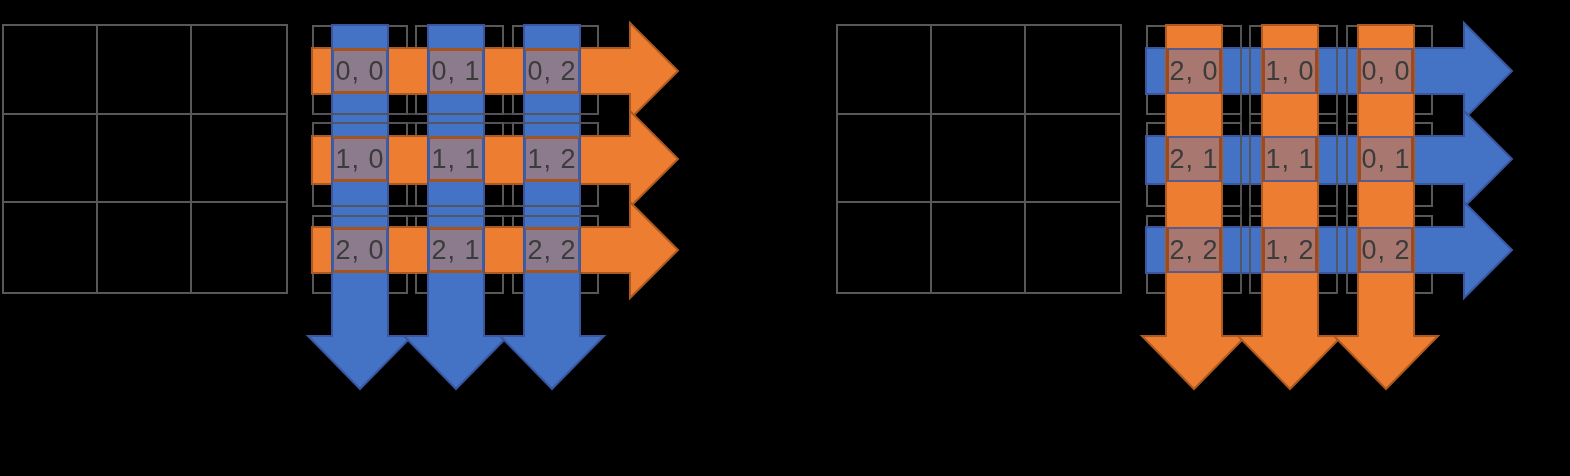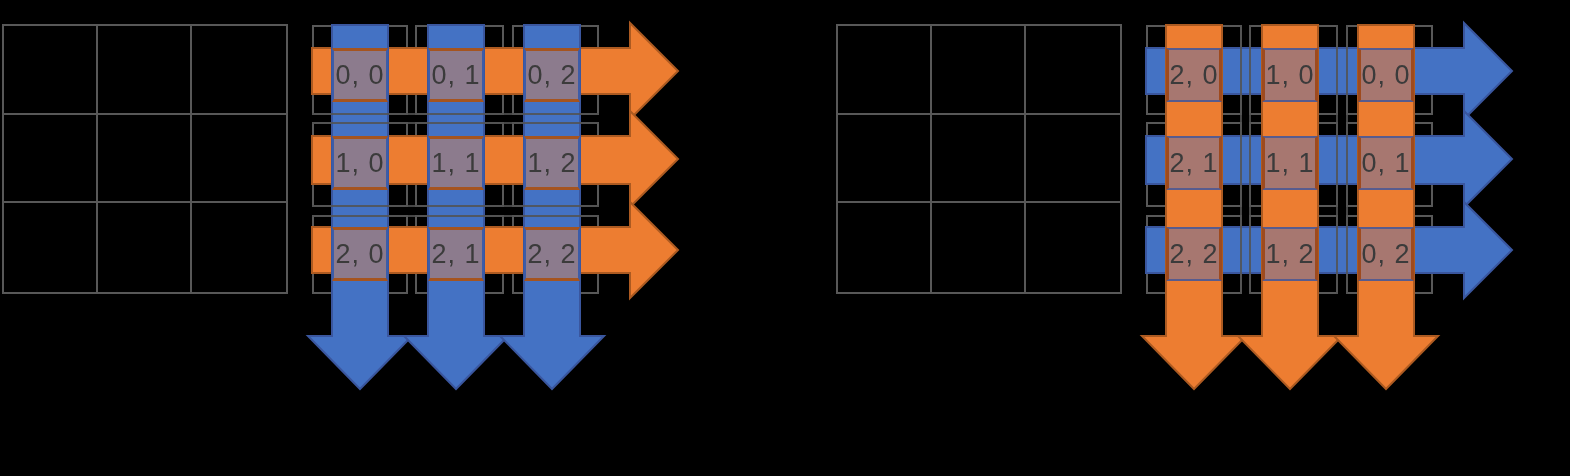--- a/index.html
+++ b/index.html
@@ -12,21 +12,21 @@
   .ecell.br{border-right:2px solid #585858;}
   .ecell.bb{border-bottom:2px solid #585858;}
   
   .cgrid{position:absolute;width:287px;height:269px;z-index:1;}
   .ccell{position:absolute;border:2px solid #585858;box-sizing:border-box;}
   svg.arrowlayer{position:absolute;left:0;top:0;z-index:2;}
   svg.arrowlayer.v{z-index:3;}
   .olines{position:absolute;z-index:4;}
   .oline{position:absolute;background:rgba(82,82,82,0.85);}
   
-  .lbox{position:absolute;width:56px;height:54px;box-sizing:border-box;z-index:5;
+  .lbox{position:absolute;width:56px;height:46px;box-sizing:border-box;z-index:5;
         display:flex;align-items:center;justify-content:center;}
   .lbox.rowmajor{background:#8C7B8D;border-top:3px solid #A5541F;border-bottom:3px solid #A5541F;
         border-left:2px solid #3C5CA8;border-right:2px solid #3C5CA8;}
   .lbox.colmajor{background:#A77770;border-left:3px solid #9E4A1E;border-right:3px solid #9E4A1E;
         border-top:2px solid #575B8E;border-bottom:2px solid #575B8E;}
   .lbox span{font-size:27px;color:#3B3B3B;font-weight:400;letter-spacing:1px;}
 </style>
 </head>
 <body>
 

